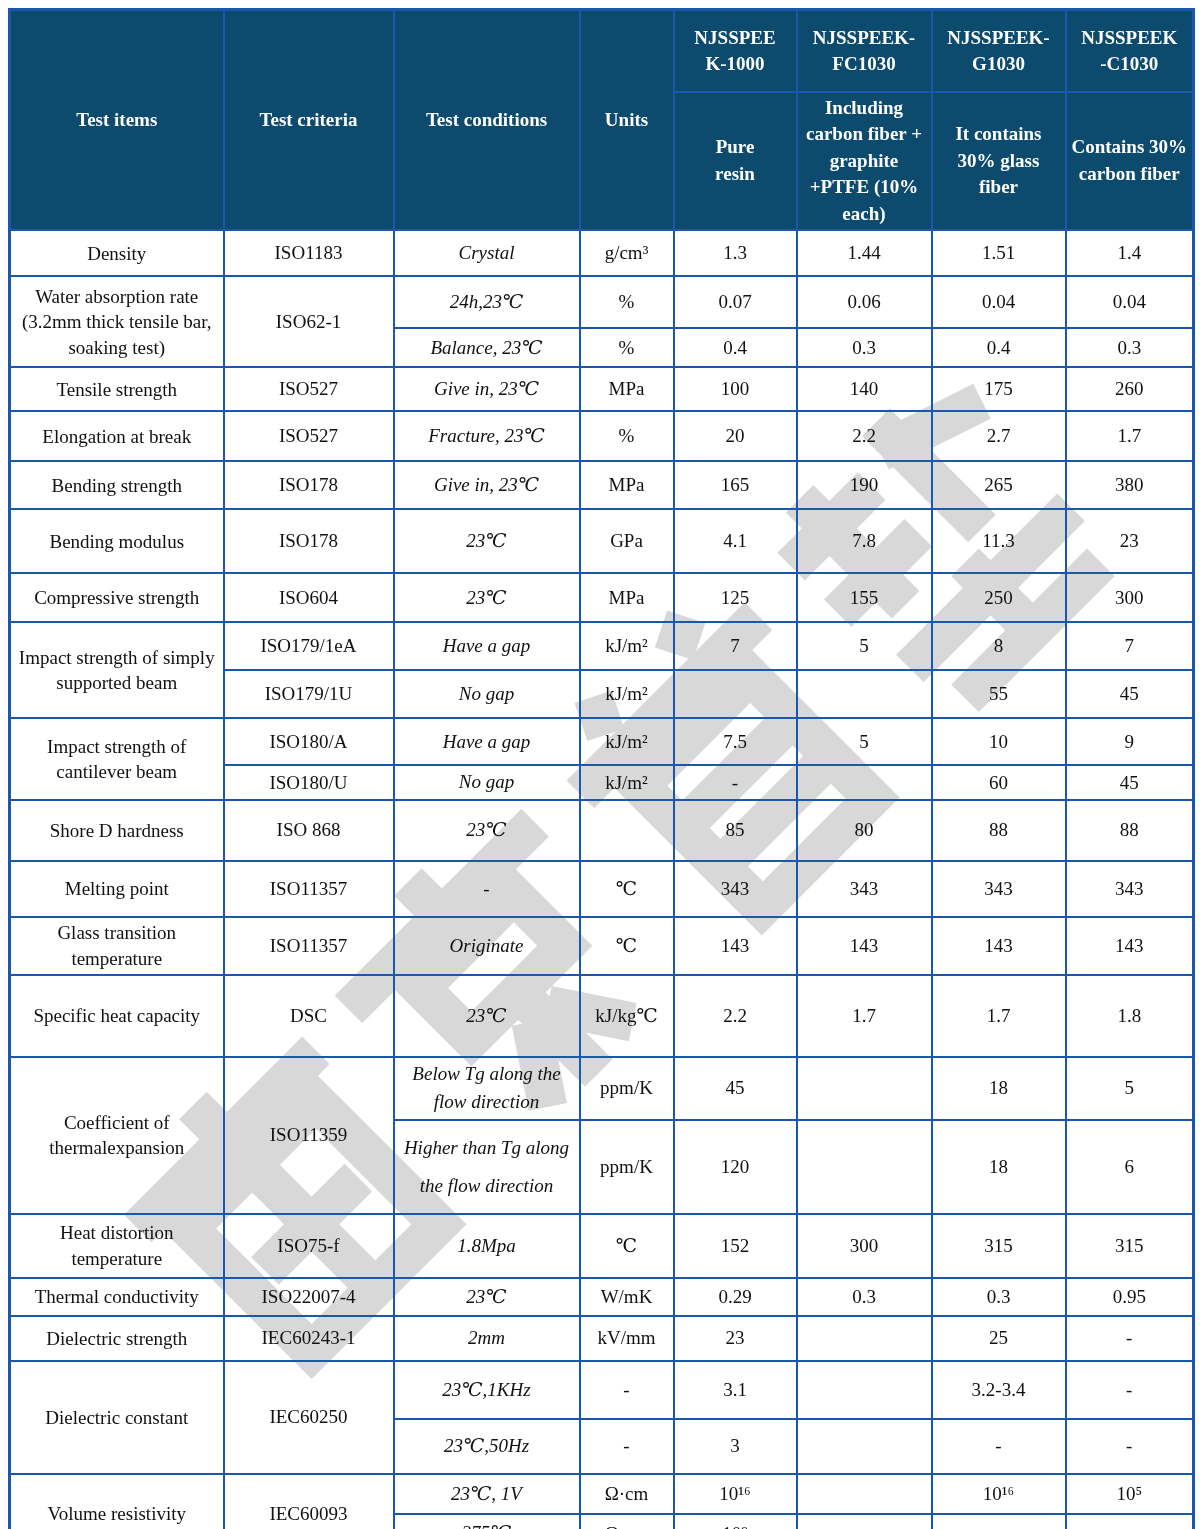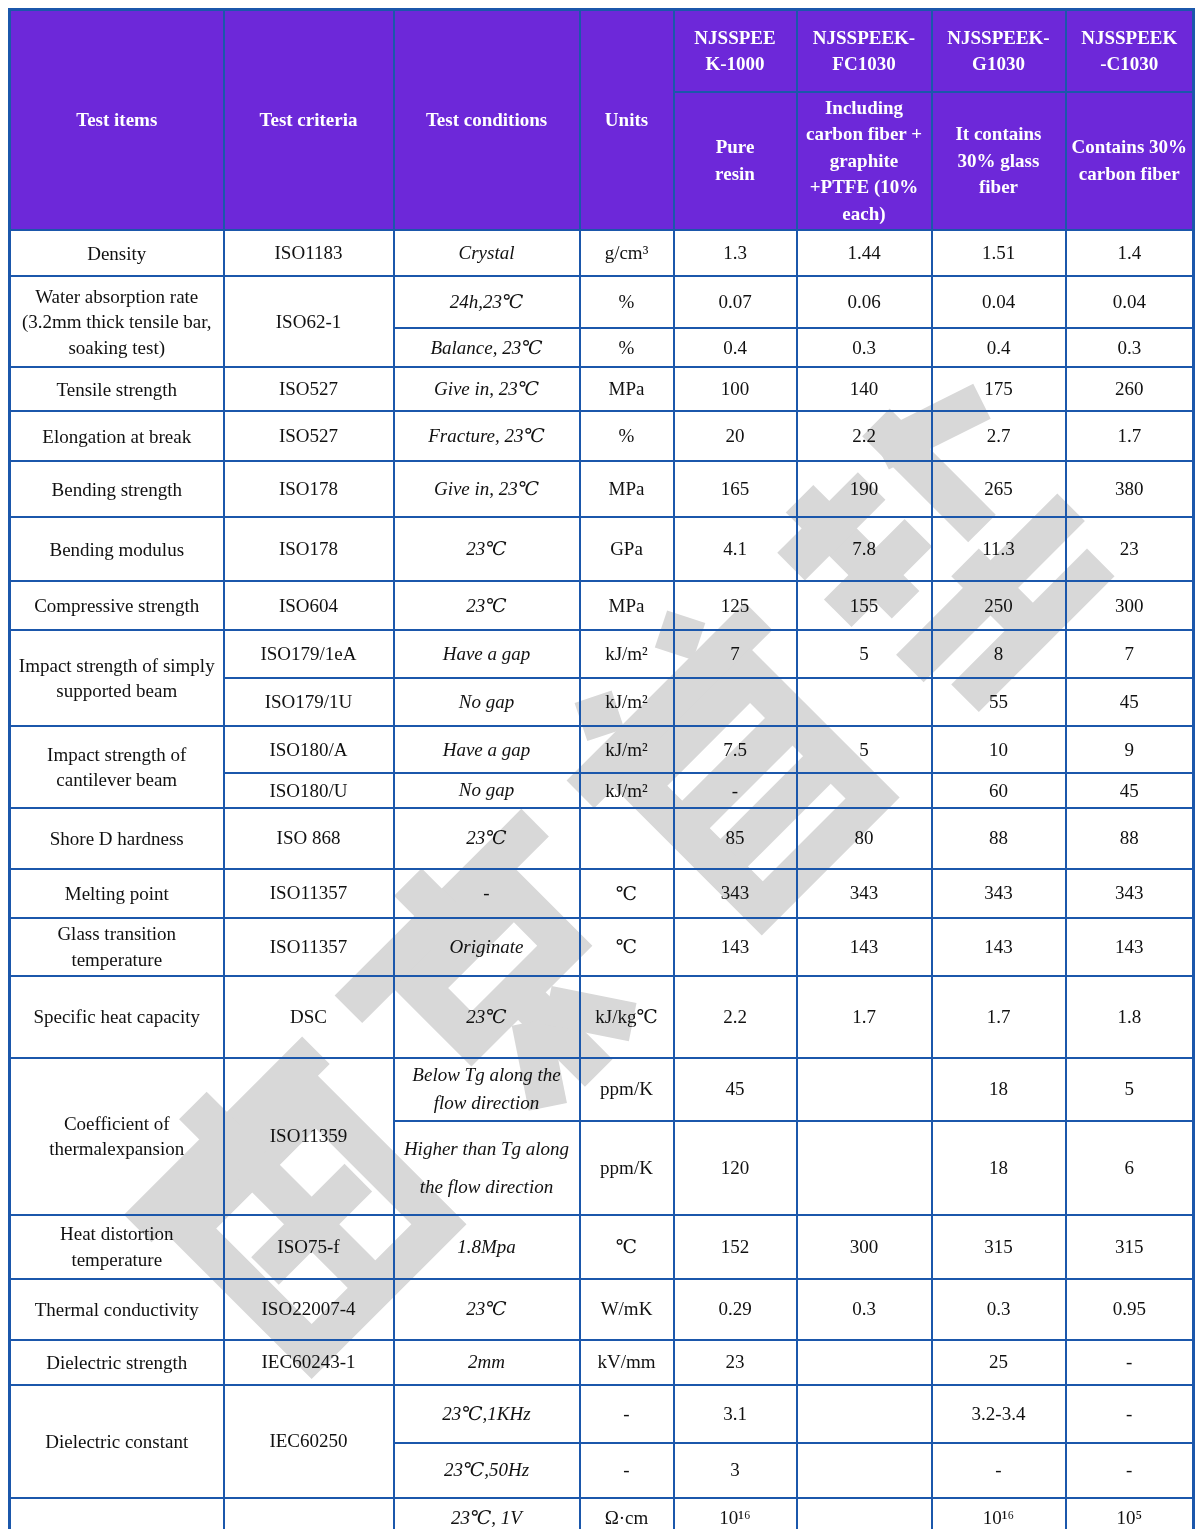--- a/index.html
+++ b/index.html
@@ -18,21 +18,21 @@
   .wm-text{position:absolute;opacity:0;font-size:8px;pointer-events:none;}
   
   table.spec{
     position:absolute;left:8px;top:8px;width:1184px;height:1513px;z-index:1;
     border-collapse:collapse;table-layout:fixed;border:3px solid #1b57ab;
   }
   .spec th,.spec td{
     border:2px solid #1b57ab;text-align:center;vertical-align:middle;
     padding:2px 4px;font-size:19px;background:transparent;word-wrap:break-word;
   }
-  .spec thead th{background:#6d28d9;color:#ffffff;font-weight:bold;}
+  .spec thead th{background:#0c4a6e;color:#ffffff;font-weight:bold;}
   .hleft{font-size:22px;}
   .pname{font-size:20px;white-space:pre-line;line-height:1.35;}
   .pdesc{font-size:19px;white-space:pre-line;line-height:1.4;}
   .cond{line-height:1.5;font-style:italic;}
   .item{line-height:1.35;}
 </style>
 </head>
 <body>
 
 <div class="stage">
@@ -150,21 +150,21 @@
       <tr style="height:50px">
         <td class="item">Elongation at break</td>
         <td>ISO527</td>
         <td class="cond">Fracture, 23℃</td>
         <td>%</td>
         <td>20</td>
         <td>2.2</td>
         <td>2.7</td>
         <td>1.7</td>
       </tr>
-      <tr style="height:56px">
+      <tr style="height:48px">
         <td class="item">Bending strength</td>
         <td>ISO178</td>
         <td class="cond">Give in, 23℃</td>
         <td>MPa</td>
         <td>165</td>
         <td>190</td>
         <td>265</td>
         <td>380</td>
       </tr>
       <tr style="height:64px">
@@ -228,21 +228,21 @@
       <tr style="height:61px">
         <td class="item">Shore D hardness</td>
         <td>ISO 868</td>
         <td class="cond">23℃</td>
         <td></td>
         <td>85</td>
         <td>80</td>
         <td>88</td>
         <td>88</td>
       </tr>
-      <tr style="height:49px">
+      <tr style="height:56px">
         <td class="item">Melting point</td>
         <td>ISO11357</td>
         <td class="cond">-</td>
         <td>℃</td>
         <td>343</td>
         <td>343</td>
         <td>343</td>
         <td>343</td>
       </tr>
       <tr style="height:58px">
@@ -286,21 +286,21 @@
       <tr style="height:64px">
         <td class="item">Heat distortion temperature</td>
         <td>ISO75-f</td>
         <td class="cond">1.8Mpa</td>
         <td>℃</td>
         <td>152</td>
         <td>300</td>
         <td>315</td>
         <td>315</td>
       </tr>
-      <tr style="height:61px">
+      <tr style="height:38px">
         <td class="item">Thermal conductivity</td>
         <td>ISO22007-4</td>
         <td class="cond">23℃</td>
         <td>W/mK</td>
         <td>0.29</td>
         <td>0.3</td>
         <td>0.3</td>
         <td>0.95</td>
       </tr>
       <tr style="height:45px">

